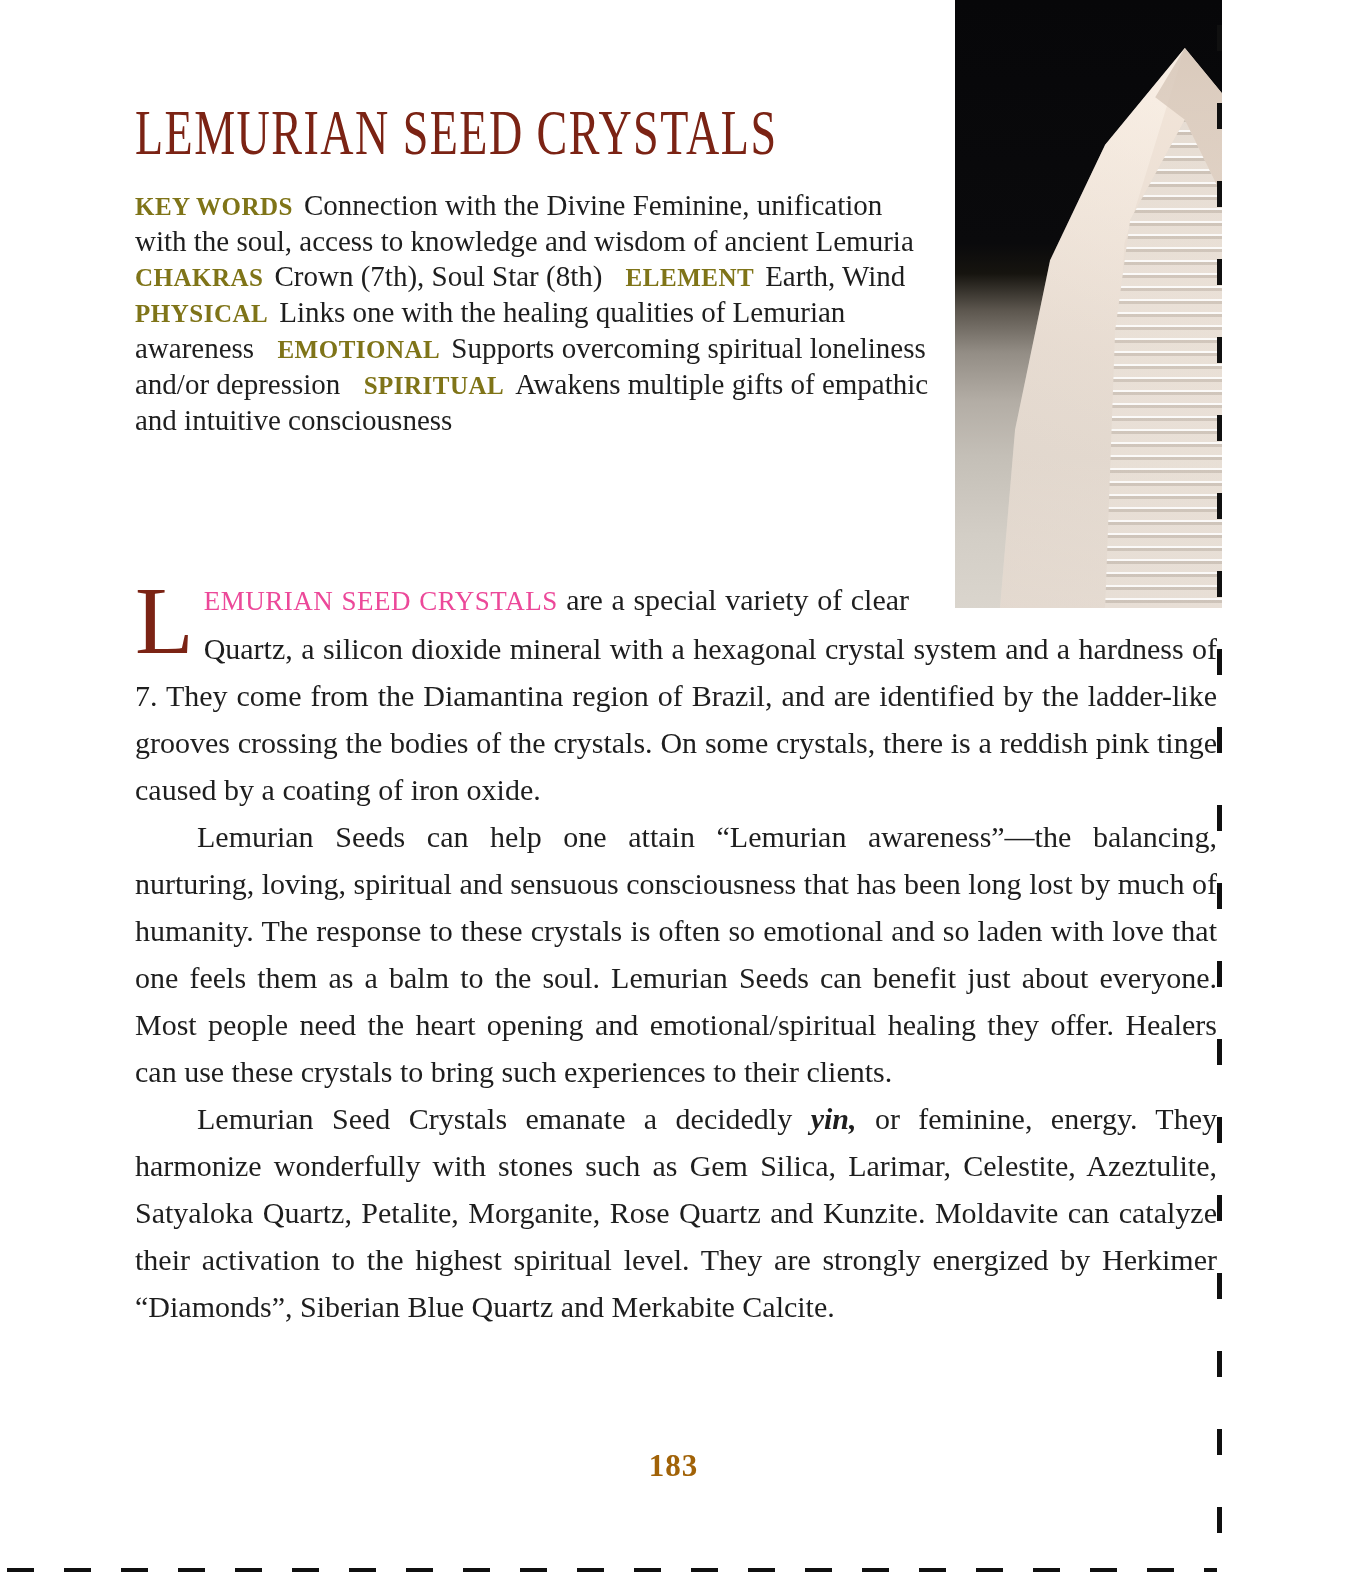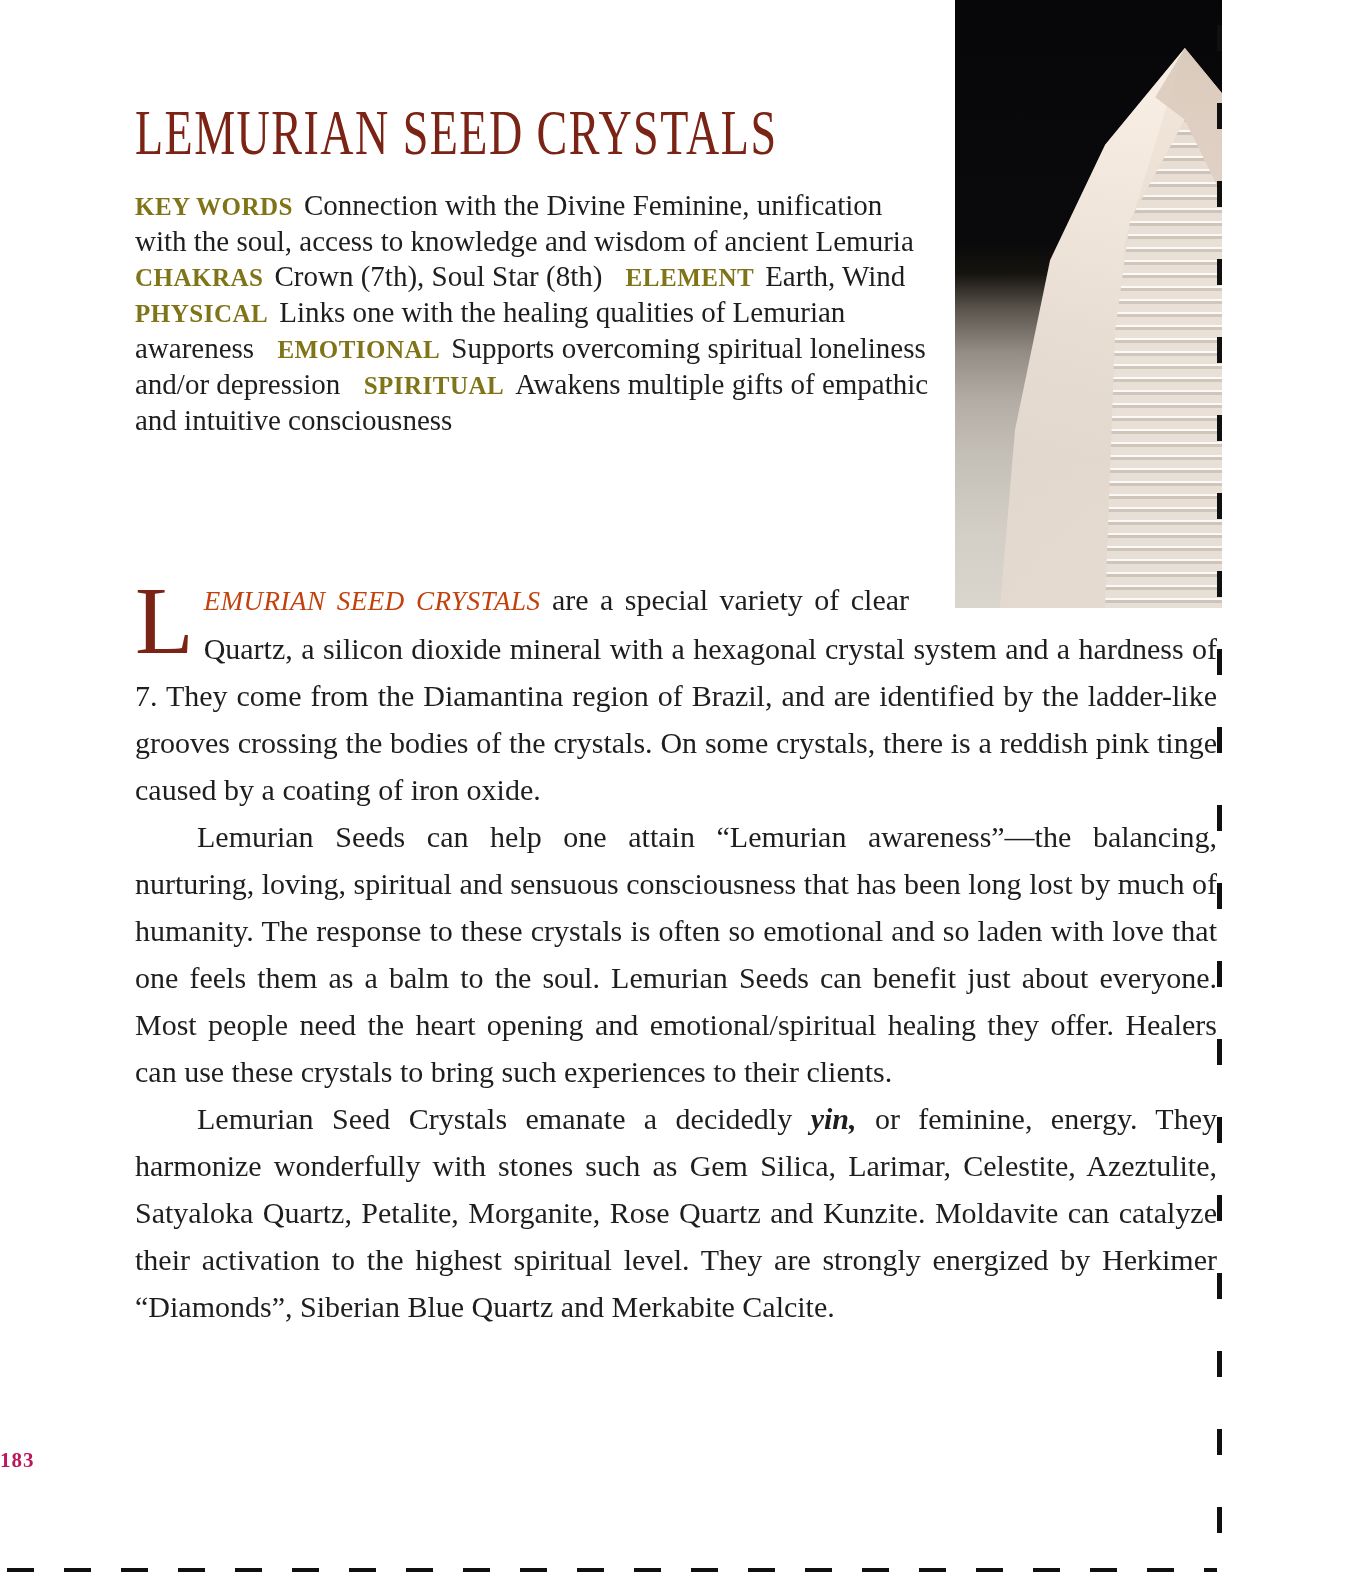--- a/index.html
+++ b/index.html
@@ -87,31 +87,31 @@
   .bodytext p{margin:0;}
   .bodytext p.indent{text-indent:62px;}
   .photo-spacer{float:right;width:308px;height:30px;}
   .dropcap{
     float:left;
     font-size:96px;line-height:74px;
     padding:8px 10px 0 0;
     color:#7b2314;
   }
   .leadin{
-    color:#c2410c;
+    color:#ec4899;
     font-size:27px;
     letter-spacing:0.5px;
-    font-style:italic;
   }
   .ital{font-style:italic;font-weight:bold;}
   
   .pagenum{
     position:absolute;left:0;top:1448px;width:1347px;
-    font-size:21px;font-weight:bold;
-    color:#be185d;
+    text-align:center;
+    font-size:31px;font-weight:bold;
+    color:#a16207;
     letter-spacing:1px;
   }
   
   .right-edge-marks{
     position:absolute;right:0;top:25px;bottom:0;width:5px;
     background:repeating-linear-gradient(180deg,#101010 0 26px,transparent 26px 78px);
   }
   .bottom-edge-marks{
     position:absolute;left:7px;right:5px;bottom:0;height:4px;
     background:repeating-linear-gradient(90deg,#101010 0 27px,transparent 27px 57px);

